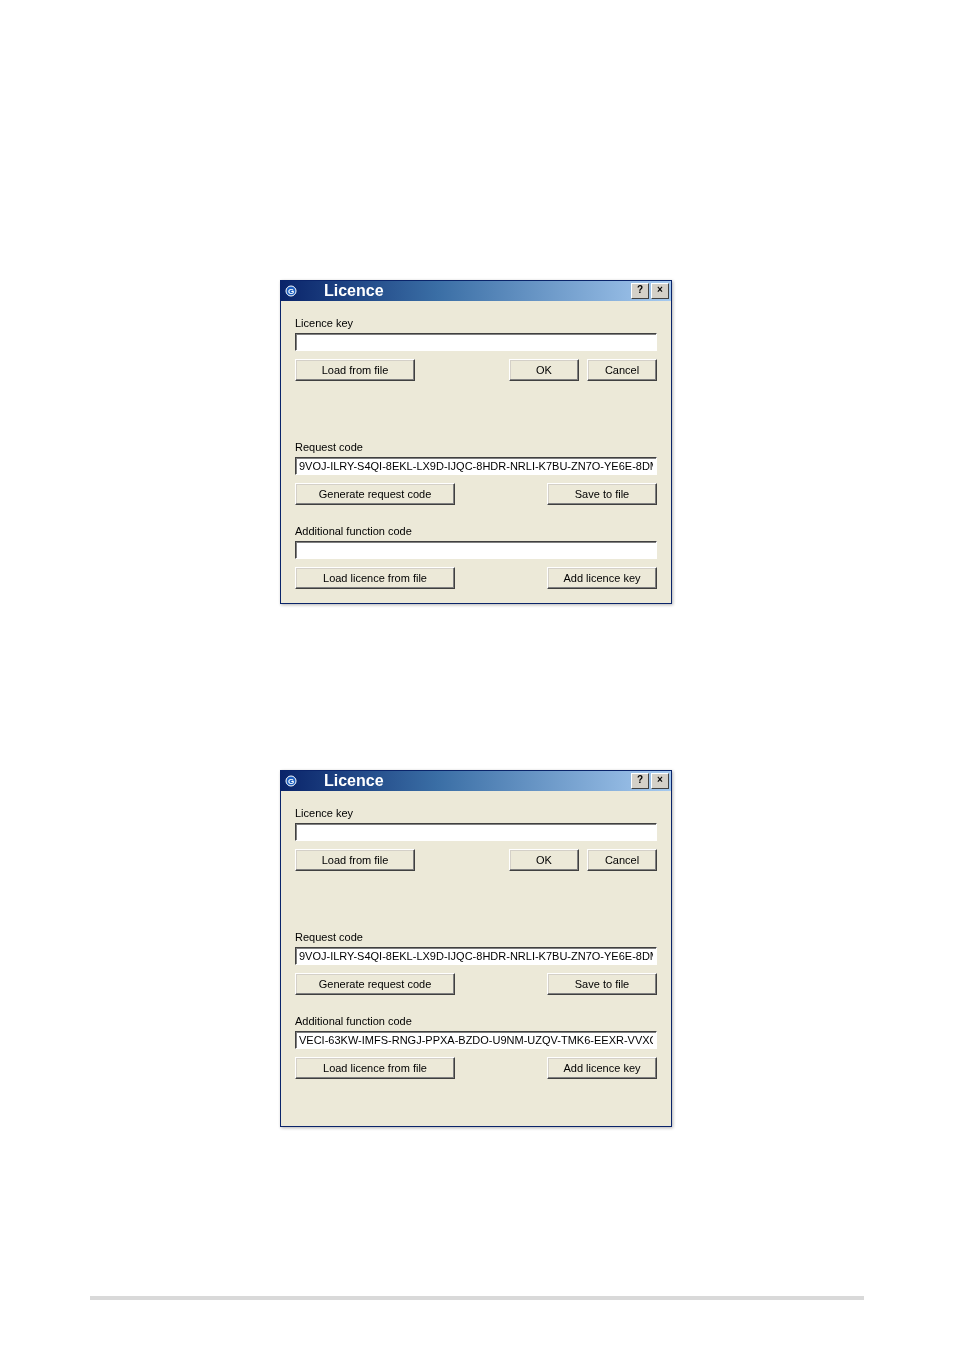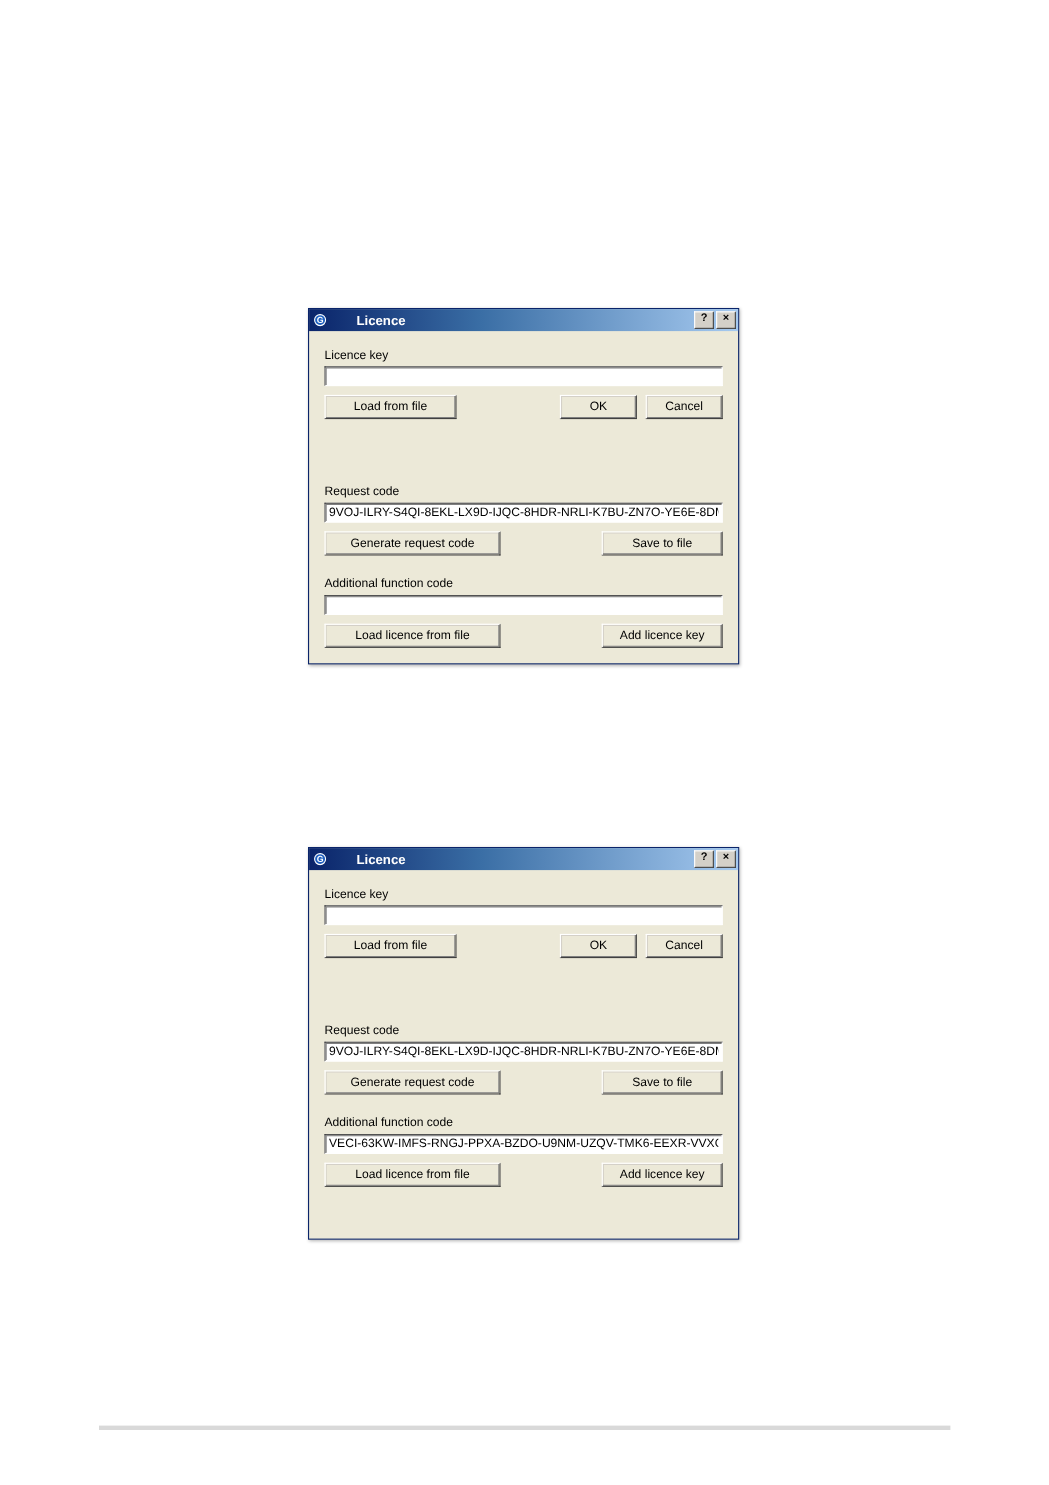--- a/index.html
+++ b/index.html
@@ -33,21 +33,21 @@
   .titlebar .app-icon {
     width: 14px;
     height: 14px;
     margin-right: 4px;
     display: flex;
     align-items: center;
     justify-content: center;
   }
   .titlebar .title-text {
     flex: 1;
-    font-size: 12px;
+    font-size: 16px;
     padding-left: 22px;
   }
   .titlebar .tbtn {
     width: 16px;
     height: 14px;
     margin: 0 1px;
     background: #d4d0c8;
     border: 1px solid #404040;
     border-top-color: #fff;
     border-left-color: #fff;

